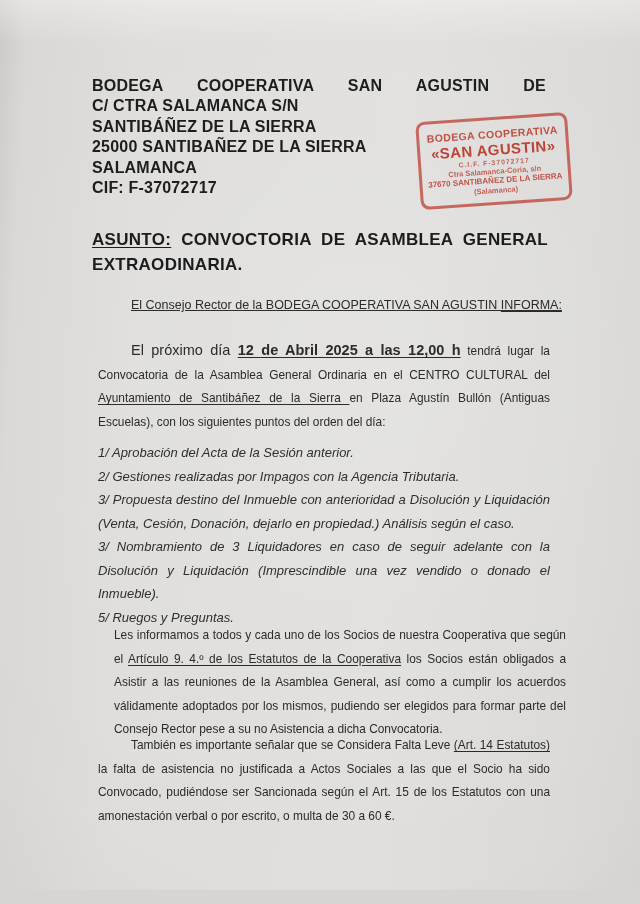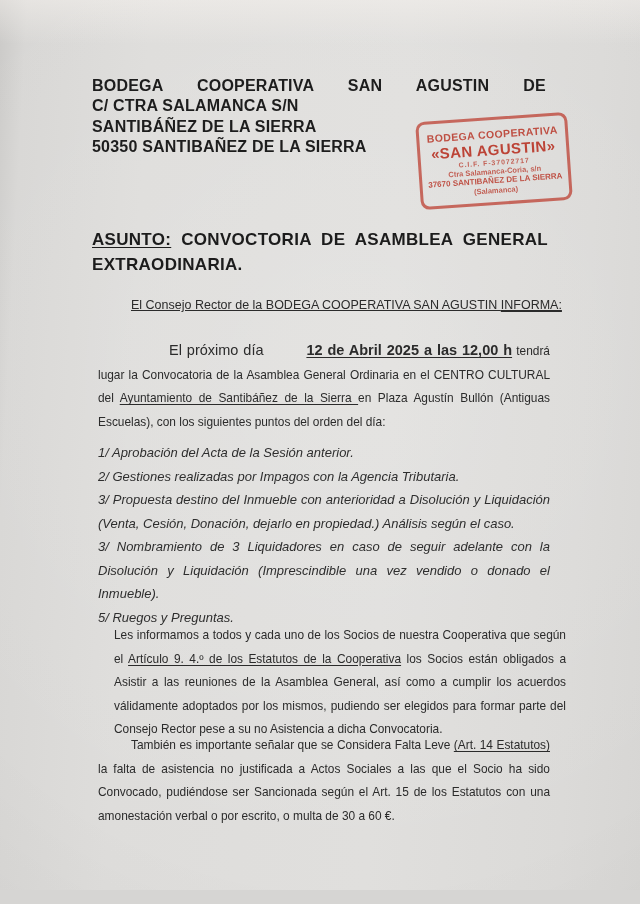--- a/index.html
+++ b/index.html
@@ -53,21 +53,21 @@
   }
   .informs{
     position:absolute;left:131px;top:297px;margin:0;
     font-size:12.5px;line-height:16px;color:#2b2b2b;text-decoration:underline;
   }
   .convocation{
     position:absolute;left:98px;top:339px;width:452px;margin:0;
     font-size:11.9px;line-height:23.5px;text-align:justify;
     text-indent:33px;color:#2b2b2b;
   }
-  .big{font-size:14.5px;margin-left:38px;}
+  .big{font-size:14.5px;}
   .bold{font-weight:700;}
   .agenda{
     position:absolute;left:98px;top:441px;width:452px;
     font-style:italic;font-size:13px;line-height:23.5px;color:#2e2e2e;
   }
   .agenda p{margin:0;text-align:justify;}
   .obligation{
     position:absolute;left:98px;top:608px;width:452px;margin:16px;
     font-size:11.9px;line-height:23.5px;text-align:justify;color:#2b2b2b;
   }
@@ -79,21 +79,23 @@
 </style>
 </head>
 <body>
 
 <div class="photo">
 
   <div class="letterhead">
     <div class="lh-justify">BODEGA COOPERATIVA SAN AGUSTIN DE</div>
     <div>C/ CTRA SALAMANCA S/N</div>
     <div>SANTIBÁÑEZ DE LA SIERRA</div>
-    <div>50350 SANTIBAÑEZ DE LA SIERRA</div>
+    <div>25000 SANTIBAÑEZ DE LA SIERRA</div>
+    <div>SALAMANCA</div>
+    <div>CIF: F-37072717</div>
   </div>
 
   <div class="stamp">
     <div class="st-company">BODEGA COOPERATIVA</div>
     <div class="st-brand">«SAN AGUSTIN»</div>
     <div class="st-cif">C.I.F.  F-37072717</div>
     <div class="st-address">Ctra Salamanca-Coria, s/n</div>
     <div class="st-city">37670 SANTIBAÑEZ DE LA SIERRA</div>
     <div class="st-province">(Salamanca)</div>
   </div>

